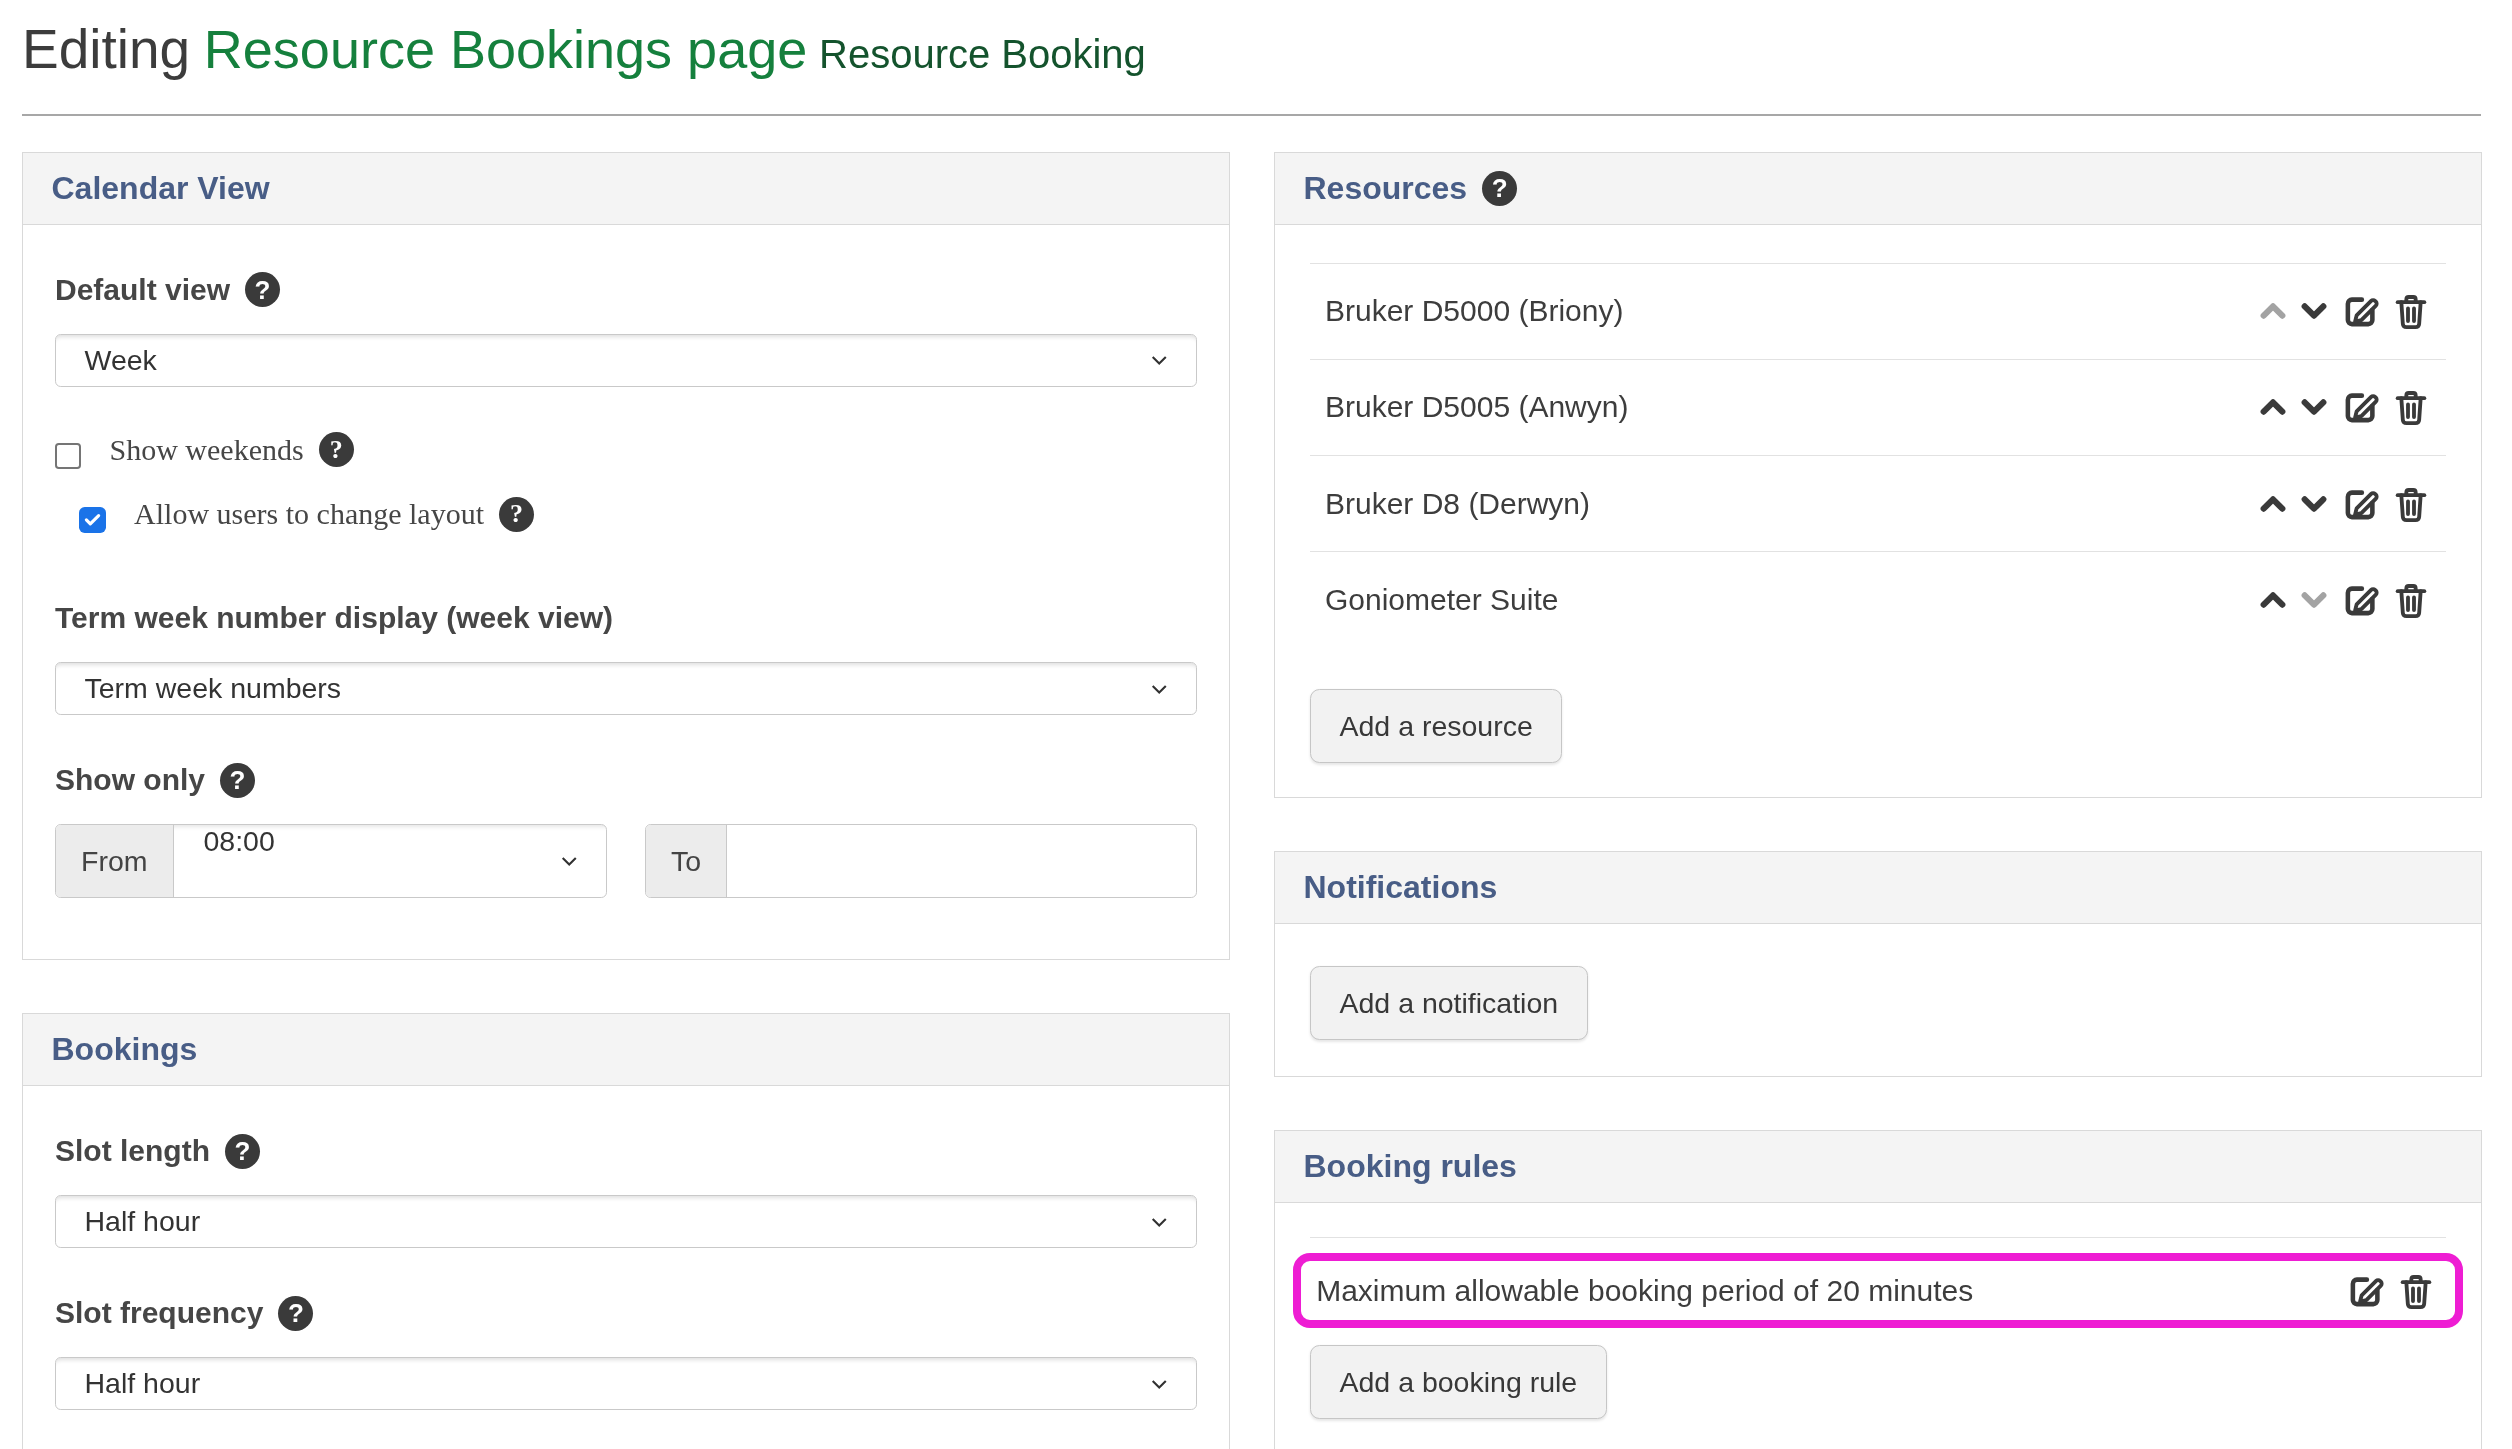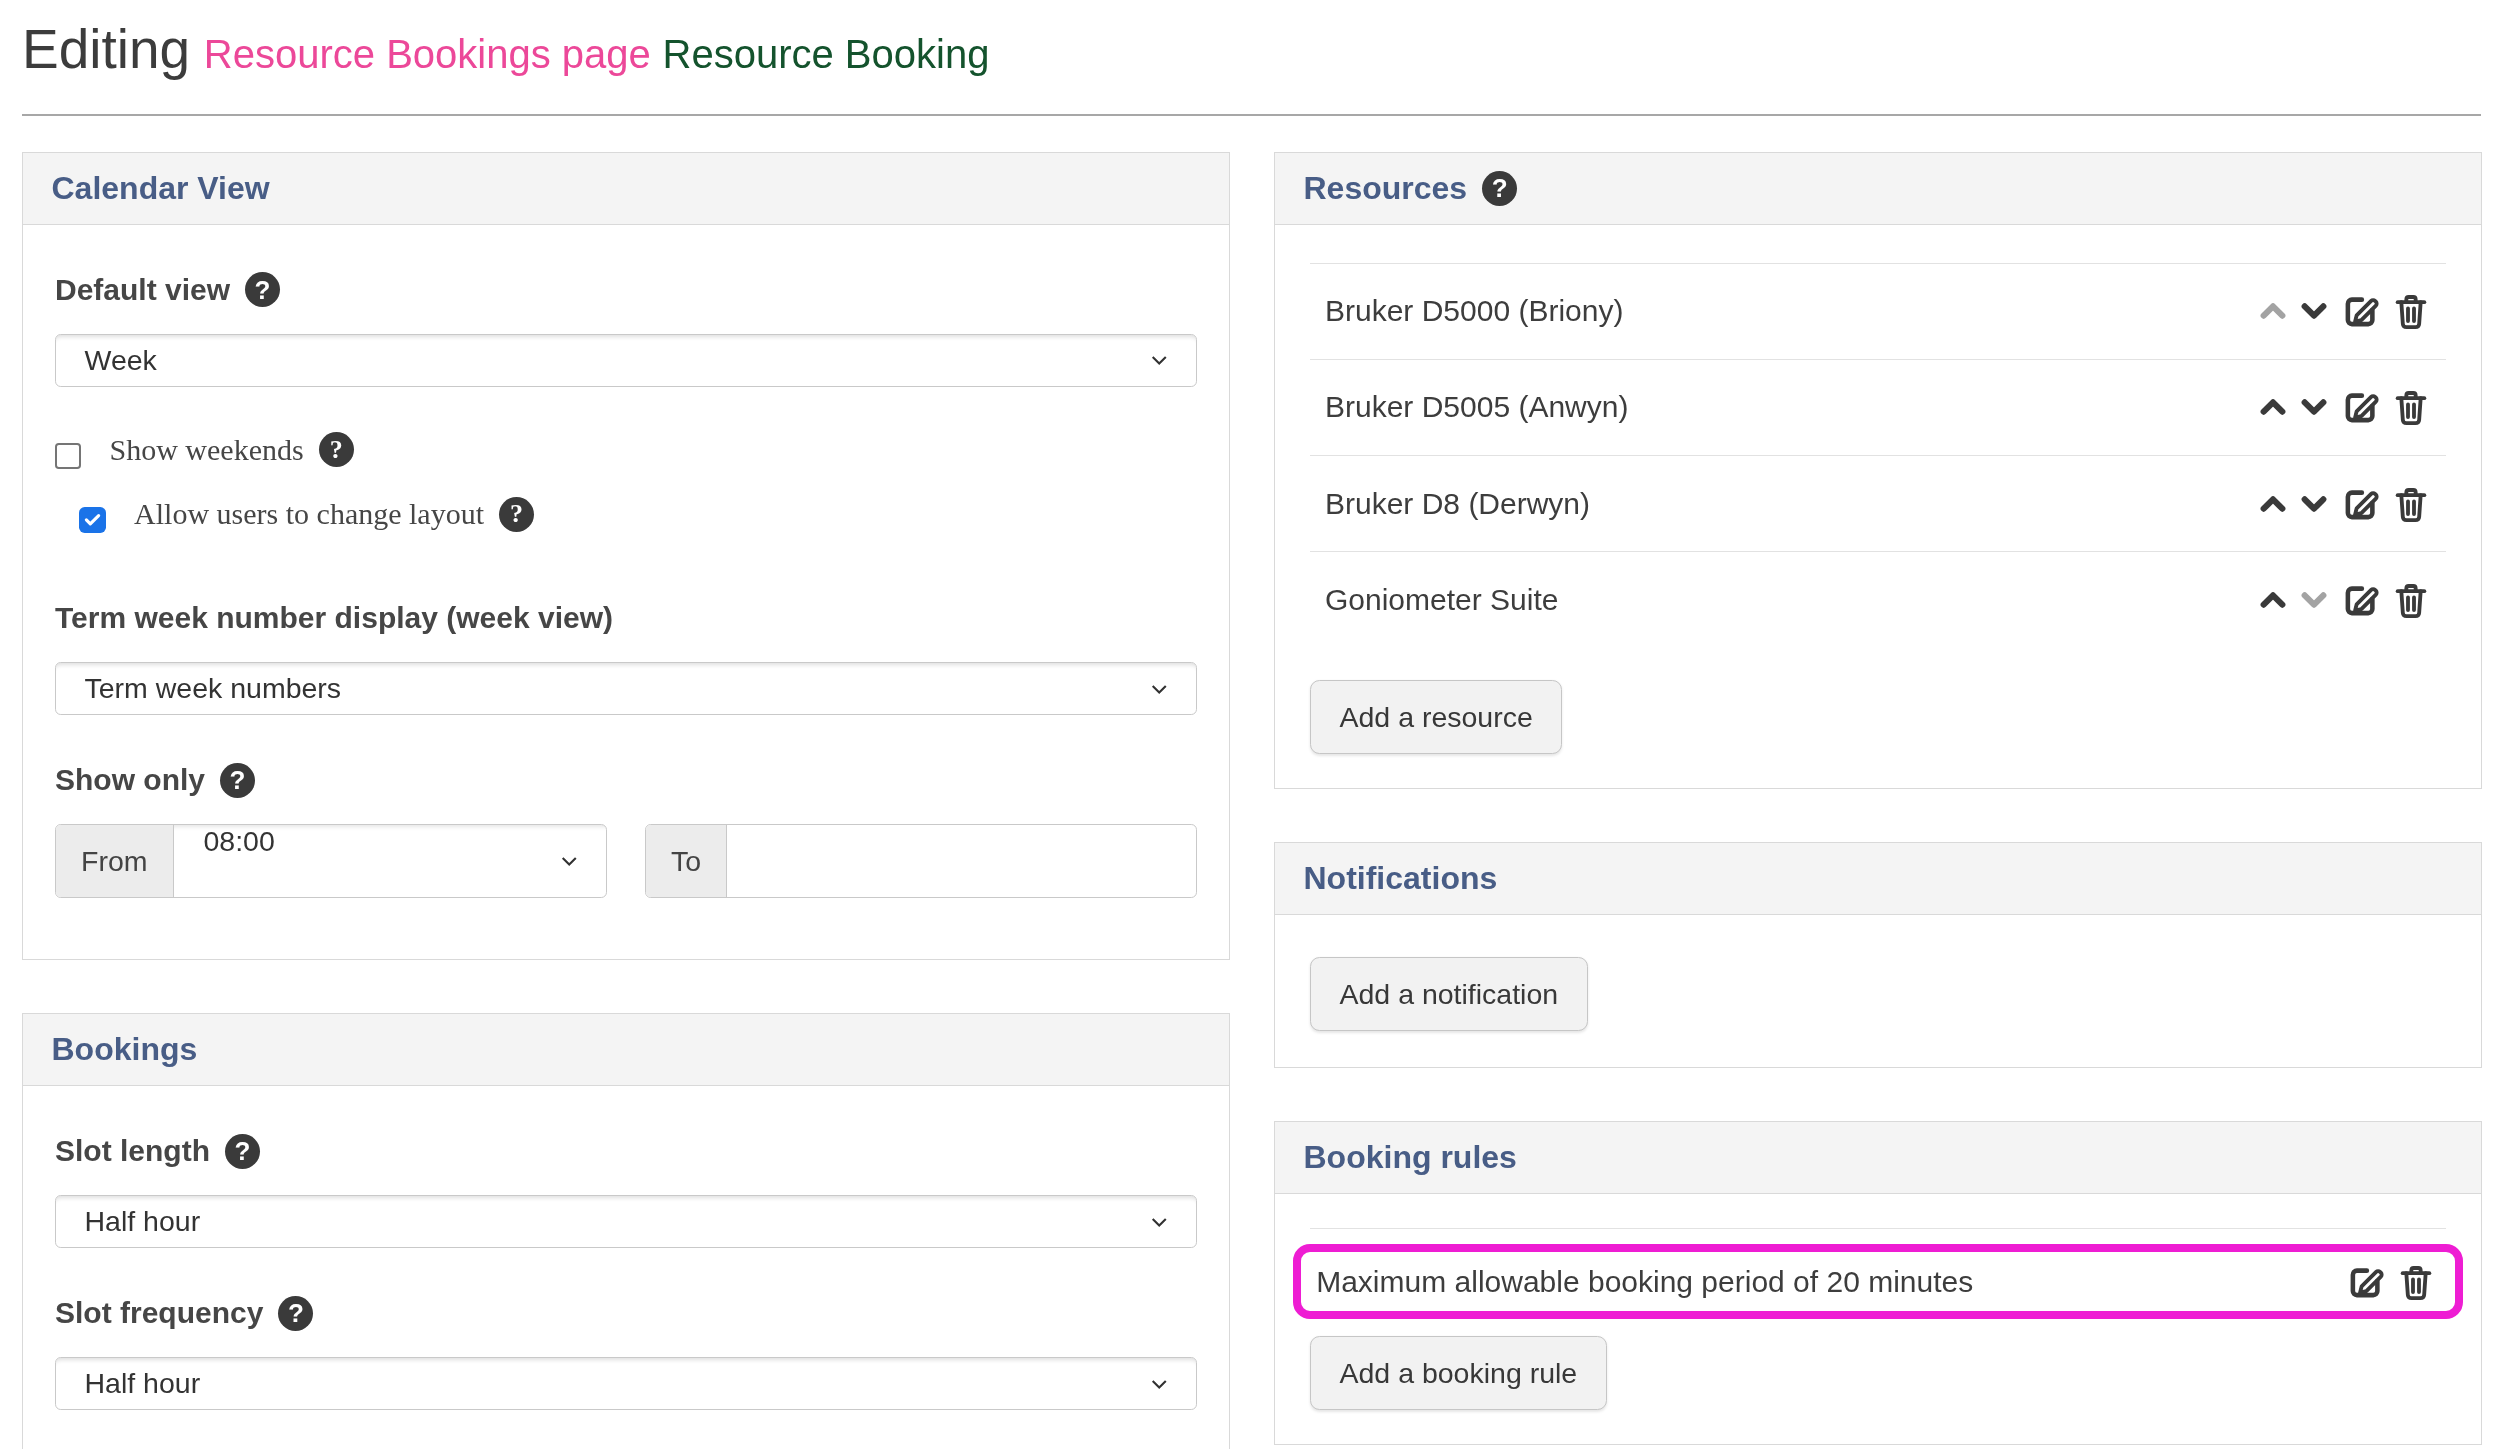--- a/index.html
+++ b/index.html
@@ -7,21 +7,21 @@
     width: 2512px; height: 1449px; overflow: hidden;
     background: #ffffff;
     font-family: "Liberation Sans", sans-serif;
     color: #464646;
   }
   .page { padding: 11.4px 31px 0 22px; }
 
   
   .page-title { line-height: 76px; white-space: nowrap; }
   .title-prefix { font-size: 55px; font-weight: 500; color: #3c3c3c; }
-  .title-middle { font-size: 40px; font-weight: 400; color: #ec4899; margin-left: 9.5px; }
+  .title-middle { font-size: 54px; font-weight: 400; color: #15803d; margin-left: 9.5px; }
   .title-link   { font-size: 40px; font-weight: 400; color: #14532d; margin-left: 7.6px; }
   .top-divider { border: none; border-top: 2.8px solid #a7a7a7; margin-top: 12.3px; }
 
   
   .columns { display: flex; gap: 44px; margin-top: 36px; align-items: flex-start; }
   .col { width: 1208px; flex: 0 0 auto; }
 
   
   .panel { border: 1.9px solid #d9d9d9; background: #fff; }
   .panel + .panel { margin-top: 53px; }
@@ -116,21 +116,21 @@
   .item-list { list-style: none; }
   .item-row {
     border-top: 1.9px solid #e2e2e2;
     padding: 26.6px 15px;
     display: flex; align-items: center; justify-content: space-between;
     font-size: 30px; color: #3d3d3d; line-height: 42px;
   }
   .row-icons { display: flex; align-items: center; gap: 9.5px; color: #3a3a3a; }
   .row-icons .icon-btn { display: inline-flex; align-items: center; cursor: pointer; color: #3a3a3a; }
   .row-icons .icon-btn.dim { color: #a3a3a3; cursor: default; }
-  .list-body .btn { margin-top: 33px; text-align: center; }
+  .list-body .btn { margin-top: 42px; text-align: center; }
 
   
   .rules-divider { border: none; border-top: 1.9px solid #e2e2e2; margin: 0 0 15px 0; }
   .rule-highlight {
     border: 8.5px solid #ee1dd3; border-radius: 17px;
     margin: 0 -17px; padding: 0.9px 11.4px 0.9px 7.6px;
     background: #fff;
   }
   .rule-row {
     display: flex; align-items: center; justify-content: space-between;

